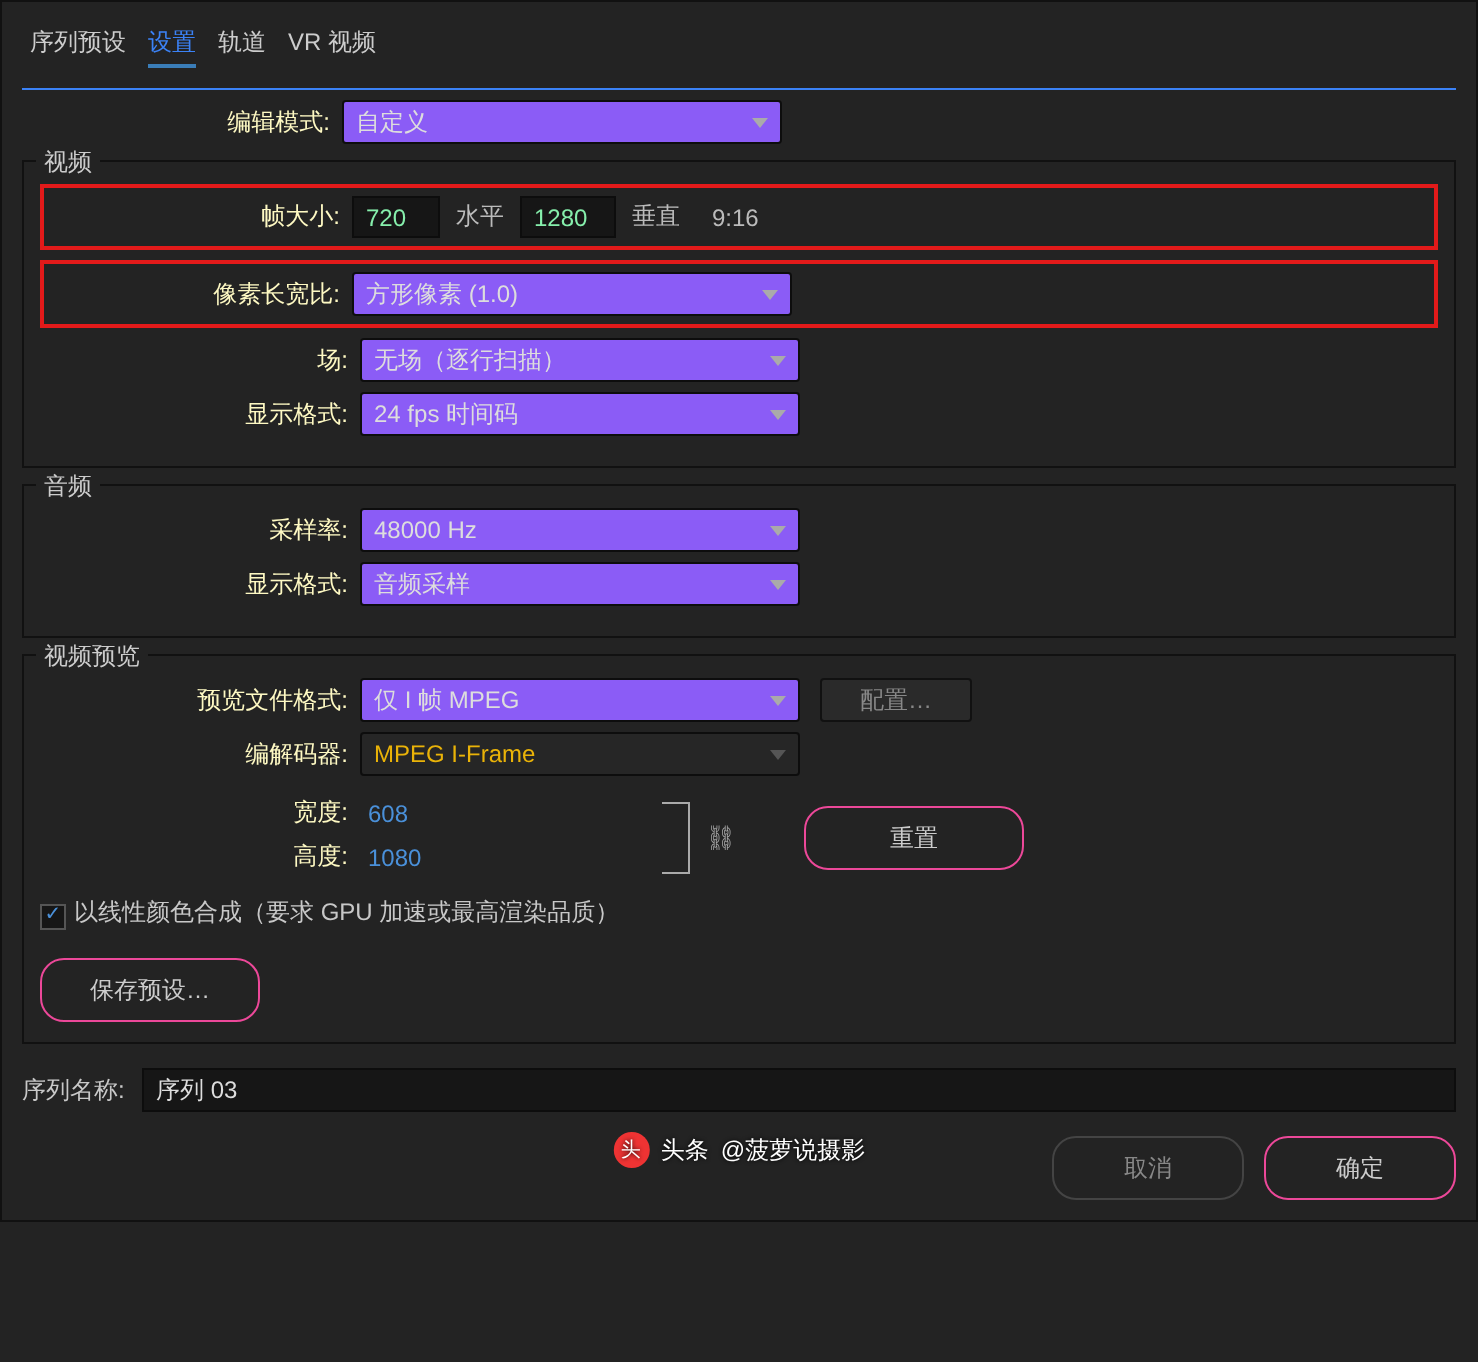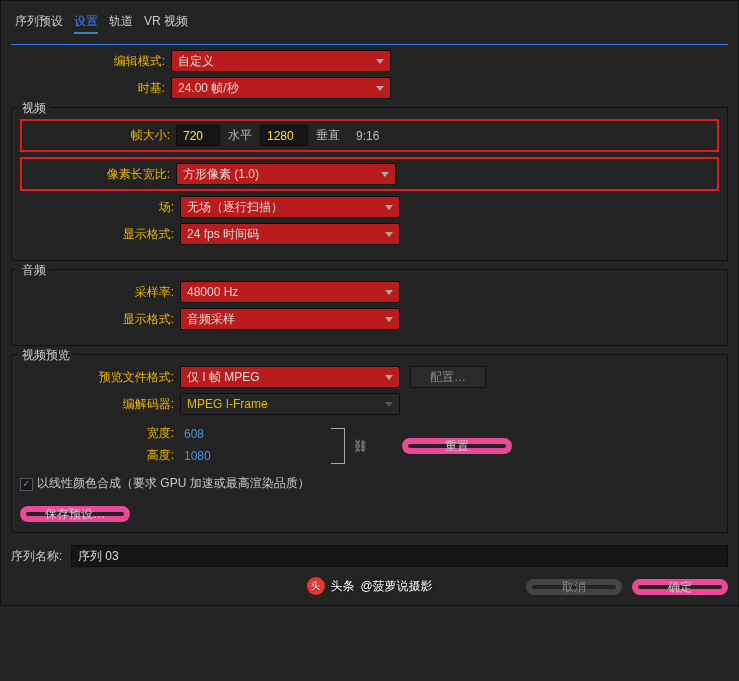--- a/index.html
+++ b/index.html
@@ -4,32 +4,32 @@
 <style>
 *{box-sizing:border-box;margin:0;padding:0;font-family:"Microsoft YaHei",sans-serif;font-size:12px}
 body{background:#232323;color:#c8c8c8;width:739px}
 .dialog{background:#232323;border:1px solid #111;padding:8px 10px 10px}
 .tabs{display:flex;gap:11px;padding:2px 4px 10px;border-bottom:1px solid #3b82f6}
 .tab{color:#ccc;padding:2px 0}
 .tab.active{color:#3b82f6;border-bottom:2px solid #3a7db8}
 .fieldset{border:1px solid #111;margin-top:8px;padding:6px 8px 10px;position:relative}
 .legend{position:absolute;top:-8px;left:6px;background:#232323;padding:0 4px;color:#ccc}
 .row{display:flex;align-items:center;margin:5px 0}
-.lbl{width:160px;text-align:right;padding-right:6px;color:#eab308}
-.sel{display:flex;align-items:center;justify-content:space-between;background:#b91c1c;border:1px solid #0d0d0d;height:22px;color:#ddd;padding:0 6px;border-radius:2px}
+.lbl{width:160px;text-align:right;padding-right:6px;color:#fef9c3}
+.sel{display:flex;align-items:center;justify-content:space-between;background:#8b5cf6;border:1px solid #0d0d0d;height:22px;color:#ddd;padding:0 6px;border-radius:2px}
 .sel.w220{width:220px}
 .caret{width:0;height:0;border-left:4px solid transparent;border-right:4px solid transparent;border-top:5px solid #aaa}
-.inp{background:#161616;border:1px solid #0d0d0d;height:21px;color:#fde047;padding:0 6px}
+.inp{background:#161616;border:1px solid #0d0d0d;height:21px;color:#86efac;padding:0 6px}
 .link-val{color:#4a90d9;padding-left:4px}
 .hl{border:2px solid #e21a1a;padding:4px 6px}
 .inline-txt{color:#bbb;padding:0 8px}
 .checks{display:flex;gap:16px;margin:6px 0 2px 0;align-items:center}
 .cb{width:13px;height:13px;background:#161616;border:1px solid #555;display:inline-flex;align-items:center;justify-content:center;margin-right:4px}
 .cb.checked::after{content:"✓";color:#4a90d9;font-size:10px;line-height:1}
-.btn-pill{border:6px solid #ec4899;background:transparent;color:#ccc;border-radius:12px;height:16px;display:inline-flex;align-items:center;justify-content:center;padding:0 16px}
+.btn-pill{border:1px solid #ec4899;background:transparent;color:#ccc;border-radius:12px;height:32px;display:inline-flex;align-items:center;justify-content:center;padding:0 16px}
 .btn-pill.w100{width:110px}
 .btn-ghost{background:#2a2a2a;border:1px solid #111;height:22px;color:#888;display:inline-flex;align-items:center;justify-content:center;border-radius:2px;width:76px}
 .preview-side{display:flex;gap:8px;align-items:center}
 .bracket{width:14px;height:36px;border-right:1px solid #aaa;border-top:1px solid #aaa;border-bottom:1px solid #aaa}
 .chain{color:#aaa}
 .bottom-name{display:flex;align-items:center;margin-top:12px}
 .name-inp{flex:1;background:#161616;border:1px solid #0d0d0d;height:22px;color:#ddd;padding:0 6px}
 .footer{display:flex;justify-content:flex-end;gap:10px;margin-top:12px;position:relative}
 .watermark{position:absolute;left:50%;transform:translateX(-50%);top:-2px;display:flex;align-items:center;gap:6px;color:#fff;font-size:12px;text-shadow:0 0 2px #000}
 .watermark .logo{width:18px;height:18px;border-radius:50%;background:#e33;color:#fff;display:flex;align-items:center;justify-content:center;font-size:10px}
@@ -45,27 +45,20 @@
     <div class="tab">序列预设</div>
     <div class="tab active">设置</div>
     <div class="tab">轨道</div>
     <div class="tab">VR 视频</div>
   </div>
 
   <div class="row">
     <div class="lbl">编辑模式:</div>
     <div class="sel w220">
       <span>自定义</span>
-      <span class="caret"></span>
-    </div>
-  </div>
-  <div class="row">
-    <div class="lbl">时基:</div>
-    <div class="sel w220">
-      <span>24.00 帧/秒</span>
       <span class="caret"></span>
     </div>
   </div>
 
   <div class="fieldset">
     <div class="legend">视频</div>
 
     <div class="row hl">
       <div class="lbl" style="width:148px">帧大小:</div>
       <input class="inp" style="width: 44px;" value="720">

